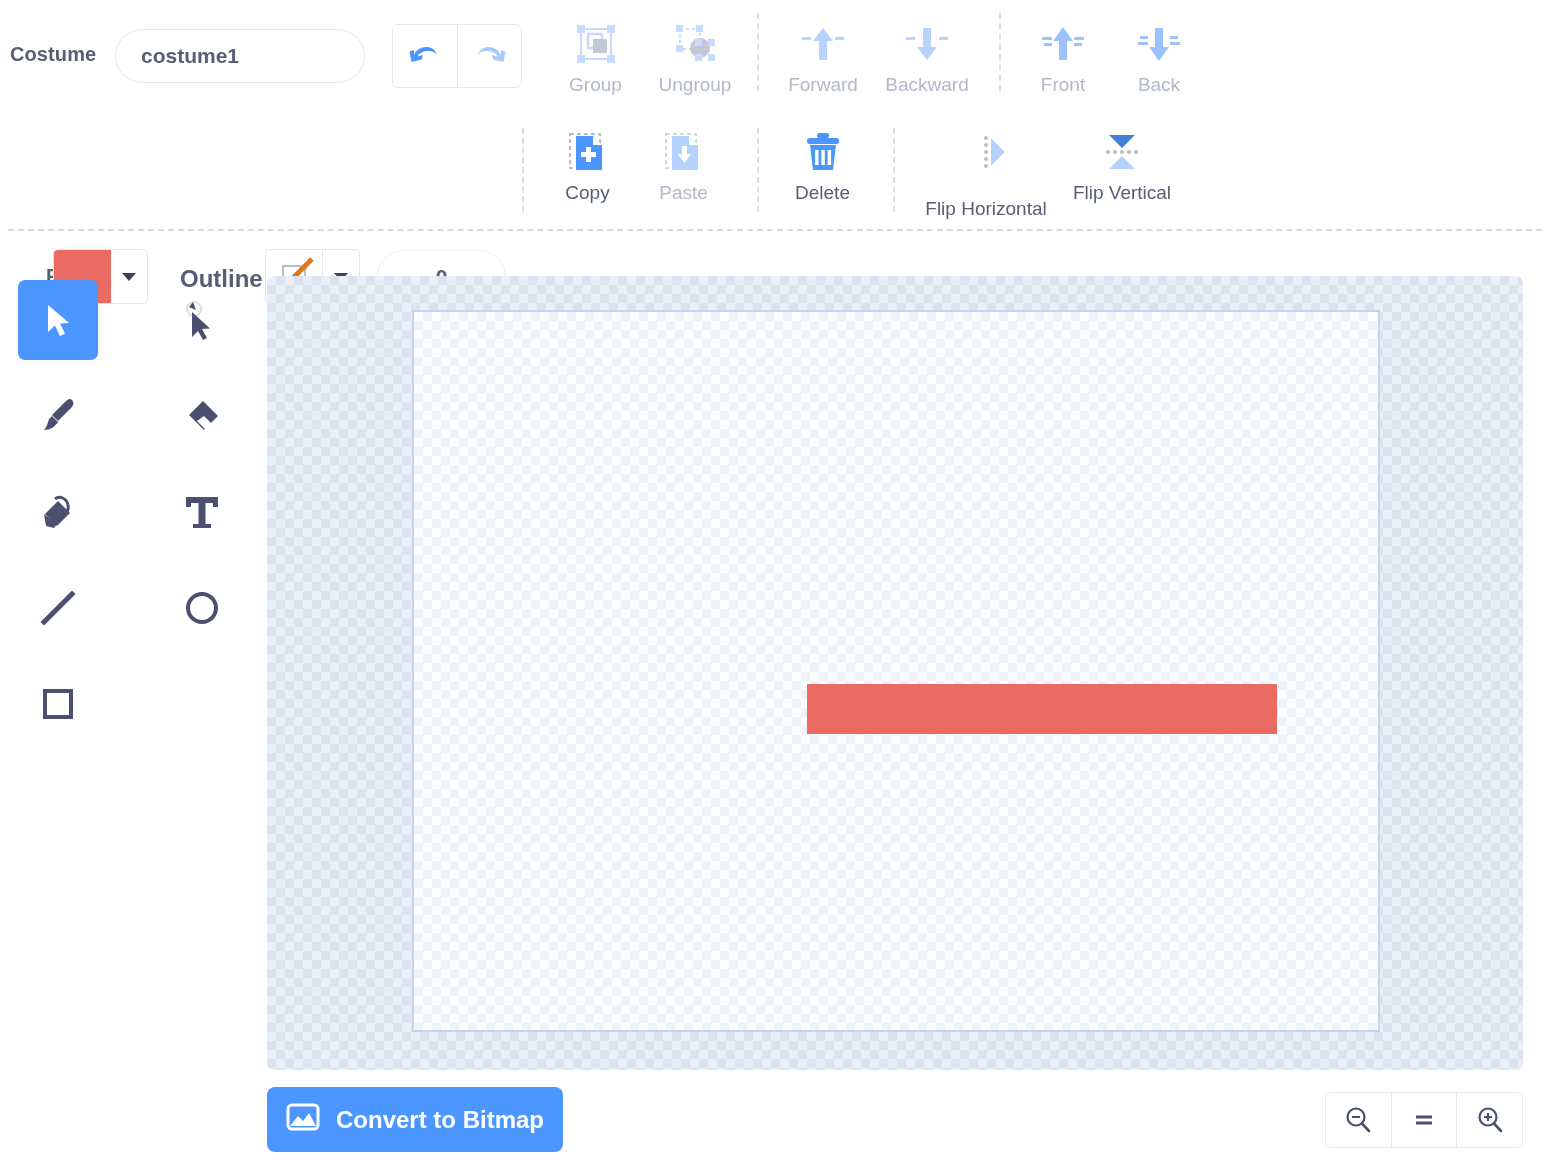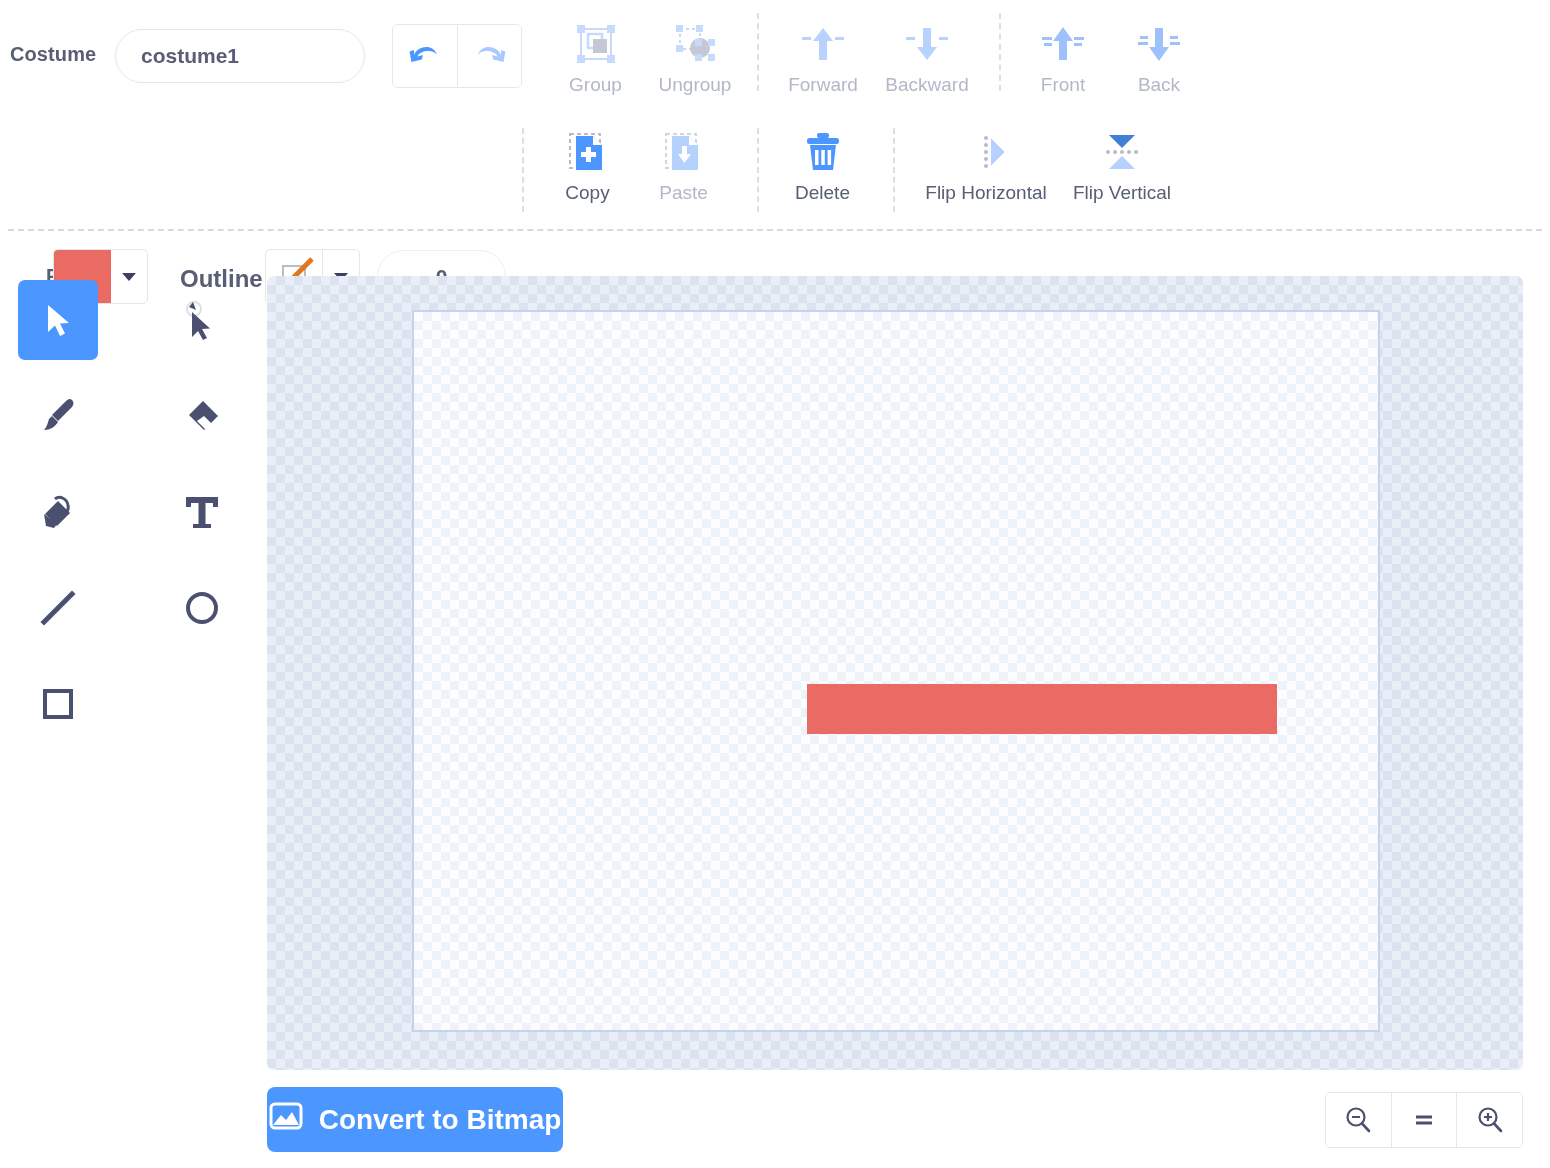--- a/index.html
+++ b/index.html
@@ -117,21 +117,21 @@
     background-position: 0 0, 9px 9px;
   }
   .shape-rect { position: absolute; }
 
   
   .convert-btn {
     position: absolute; left: 267px; top: 1087px; width: 296px; height: 65px;
     background: #4c97ff; border: none; border-radius: 8px;
     display: flex; align-items: center; justify-content: center; gap: 16px;
     cursor: pointer; color: #fff;
-    font-family: "Liberation Sans", sans-serif; font-size: 28px; font-weight: bold;
+    font-family: "Liberation Sans", sans-serif; font-size: 24px; font-weight: bold;
   }
   .zoom-group {
     position: absolute; left: 1325px; top: 1092px; width: 198px; height: 56px;
     border: 1.6px solid #e4e6ec; border-radius: 6px; background: #fff;
     display: flex; overflow: hidden;
   }
   .zoom-btn {
     flex: 1; display: flex; align-items: center; justify-content: center;
     background: #fff; border: none; cursor: pointer;
   }
@@ -327,21 +327,21 @@
               <rect x="21.3" y="21" width="3.5" height="15"></rect>
               <rect x="27.6" y="21" width="3.5" height="15"></rect>
             </g>
           </svg>
         </span>
         <span class="lb">Delete</span>
       </div>
 
       <div class="vsep" style="left:893px; top:18px; height:84px;"></div>
 
-      <div class="tbtn" style="left:913px; top:18px; width:146px;">
+      <div class="tbtn" style="left:913px; top:18px; width:146px;gap:16px;">
         <span class="ic">
           <svg width="46" height="46" viewBox="0 0 46 46">
             <path d="M18 10 L18 36 L5 23 Z" transform="translate(23,0) scale(-1,1) translate(-23,0)" fill="#4280d7"></path>
             <path d="M28 10 L28 36 L41 23 Z" fill="#b5d1fd"></path>
             <g fill="#b9bcc6">
               <circle cx="23" cy="9" r="2"></circle>
                 <circle cx="23" cy="16" r="2"></circle>
               <circle cx="23" cy="23" r="2"></circle>
                 <circle cx="23" cy="30" r="2"></circle>
               <circle cx="23" cy="37" r="2"></circle>

